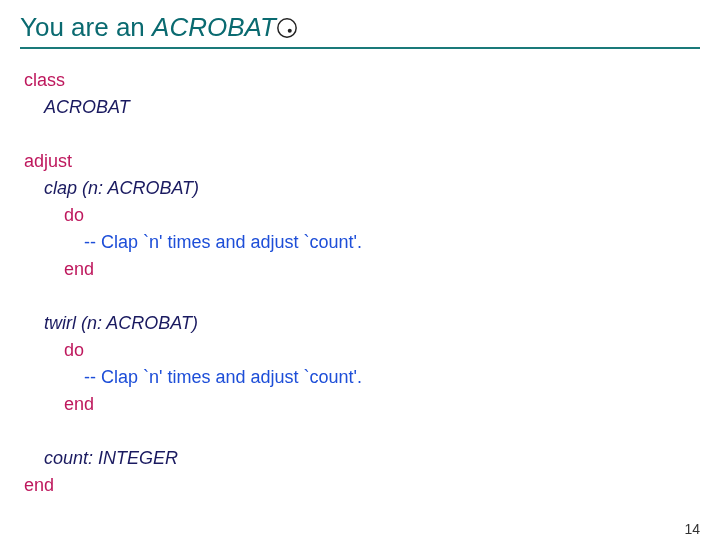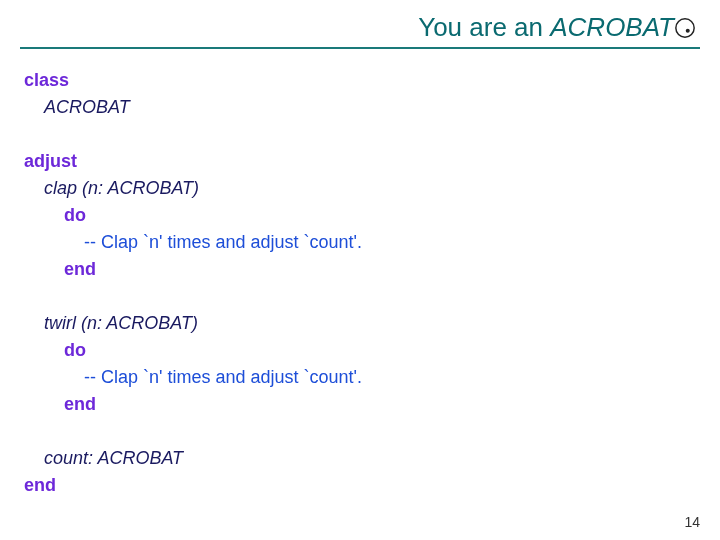--- a/index.html
+++ b/index.html
@@ -7,21 +7,21 @@
       width: 720px;
       height: 540px;
       font-family: "Trebuchet MS", "Segoe UI", Arial, sans-serif;
       background: #fff;
       position: relative;
       padding: 12px 20px;
     }
     .title-row {
       display: flex;
       align-items: center;
-      justify-content: flex-end;
+      justify-content: flex-start;
       border-bottom: 2px solid #1a7a7a;
       padding-bottom: 4px;
       margin-bottom: 18px;
     }
     .title {
       font-size: 26px;
       color: #0a6a70;
       font-weight: 400;
     }
     .title .italic {
@@ -33,26 +33,26 @@
       height: 22px;
       margin-right: 4px;
     }
     .code {
       font-size: 18px;
       line-height: 1.5;
       color: #000033;
       white-space: pre;
       padding-left: 4px;
     }
-    .kw { font-weight: bold; color: #6d28d9; }
+    .kw { font-weight: normal; color: #be185d; }
     .ital { font-style: italic; color: #1a1a60; }
     .cmt { color: #1d4ed8; }
     .page-num {
       position: absolute;
-      bottom: 10px;
+      bottom: 3px;
       right: 20px;
       font-size: 14px;
       color: #333;
     }
   </style>
 </head>
 <body>
 
 <div class="title-row">
   <h1 class="title">
@@ -71,16 +71,16 @@
     <span class="ital">clap (n: ACROBAT)</span>
         <span class="kw">do</span>
             <span class="cmt">-- Clap `n' times and adjust `count'.</span>
         <span class="kw">end</span>
 
     <span class="ital">twirl (n: ACROBAT)</span>
         <span class="kw">do</span>
             <span class="cmt">-- Clap `n' times and adjust `count'.</span>
         <span class="kw">end</span>
 
-    <span class="ital">count: ACROBAT</span>
+    <span class="ital">count: INTEGER</span>
 <span class="kw">end</span></div>
 
 <div class="page-num">14</div>
 
 </body></html>

